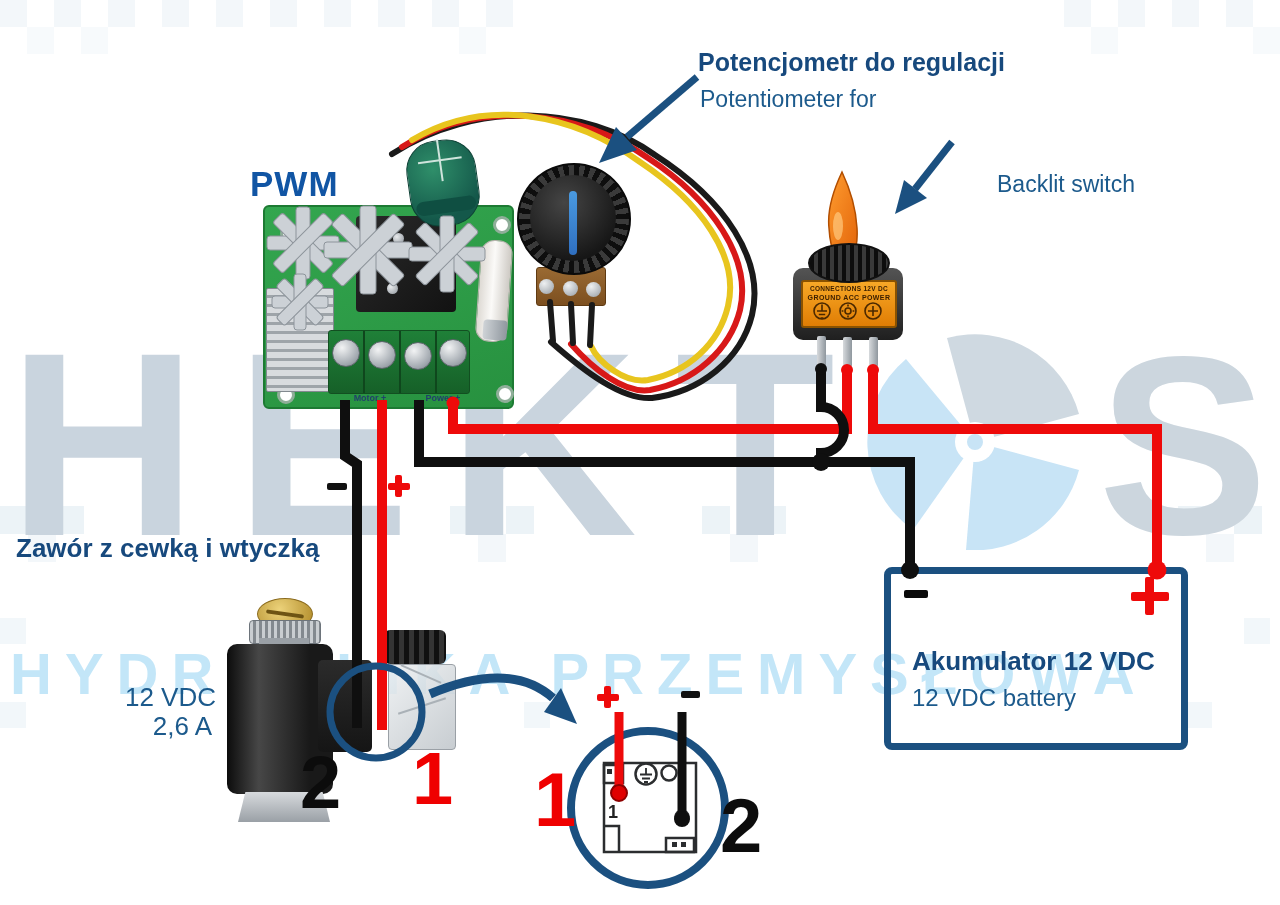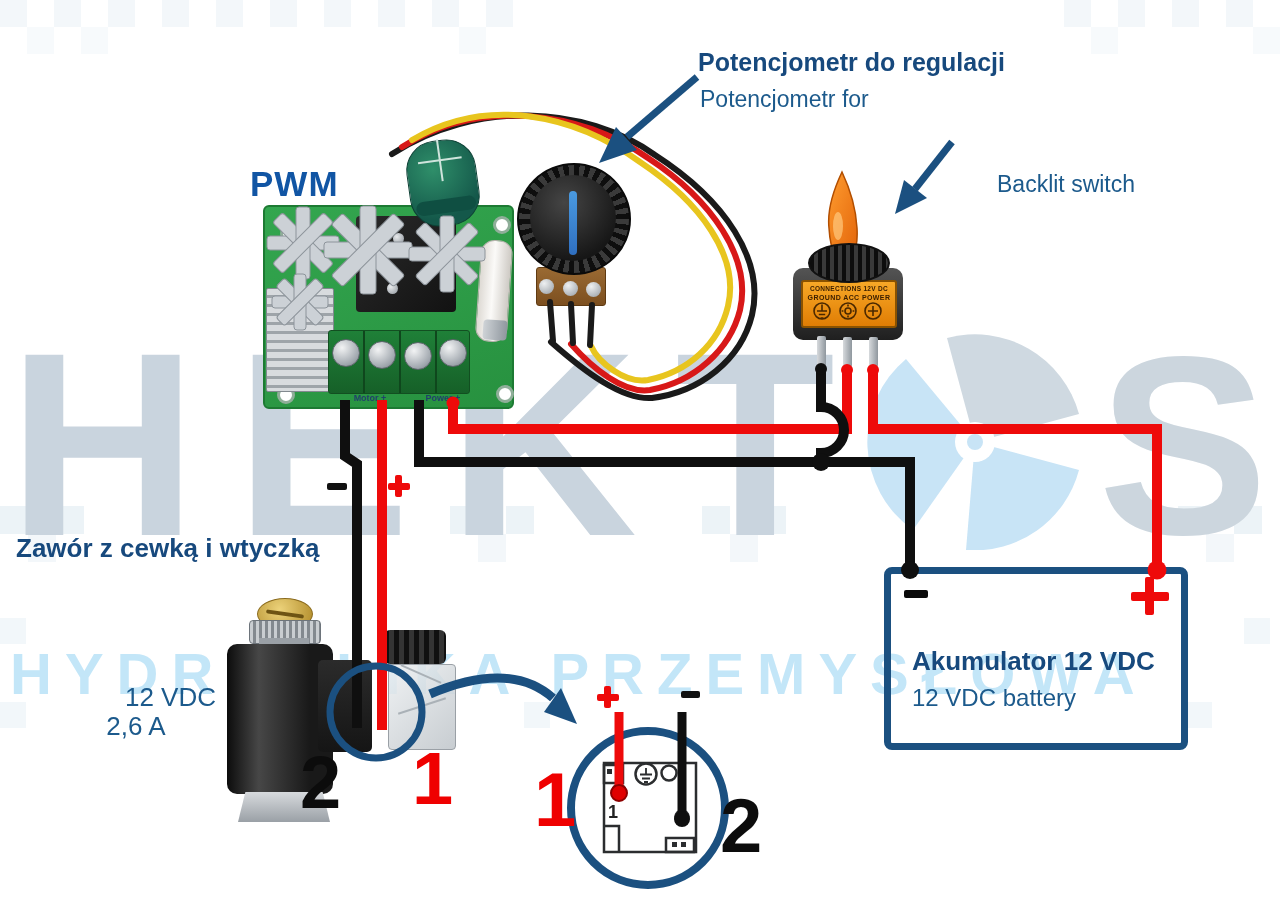--- a/index.html
+++ b/index.html
@@ -257,27 +257,27 @@
 
     <path d="M697,77 L627,137" stroke="#1b5080" stroke-width="7" fill="none"></path>
     <polygon points="599,163 616,127 637,150" fill="#1b5080"></polygon>
 
     <path d="M952,142 L915,189" stroke="#1b5080" stroke-width="7" fill="none"></path>
     <polygon points="895,214 904,180 927,198" fill="#1b5080"></polygon>
   </svg>
 
   <div class="abs" style="left:0;top:0;width:1280px;height:905px;z-index:7;">
     <div class="abs ttl" style="left:698px;top:48px;font-size:25px;text-align:right;">Potencjometr do regulacji</div>
-    <div class="abs sub" style="left:700px;top:86px;font-size:23px;">Potencjometr for</div>
+    <div class="abs sub" style="left:700px;top:86px;font-size:23px;">Potentiometer for</div>
     <div class="abs sub" style="left:958px;top:171px;font-size:23px;margin-left:39px;">Backlit switch</div>
     <div class="abs" style="left:227px;top:164px;font-size:35px;font-weight:800;color:#1155a4;letter-spacing:1px;margin-left:23px;">PWM</div>
     <div class="abs ttl" style="left:16px;top:533px;font-size:26px;">Zawór z cewką i wtyczką</div>
     <div class="abs sub" style="left:60px;top:683px;width:156px;text-align:right;font-size:26px;line-height:29px;">
       <div>12 VDC</div>
-      <div style="padding-right:4px;text-align:center;">2,6 A</div>
+      <div style="padding-right:4px;">2,6 A</div>
     </div>
 
     <div class="bar" style="left:327px;top:483px;width:20px;height:7px;background:#111;" aria-label="-"></div>
     <div class="bar" style="left:388px;top:483px;width:22px;height:7px;background:#ee0a0a;" aria-label="+"></div>
     <div class="bar" style="left:395px;top:475px;width:7px;height:22px;background:#ee0a0a;"></div>
     <div class="bar" style="left:597px;top:694px;width:22px;height:7px;background:#ee0a0a;" aria-label="+"></div>
     <div class="bar" style="left:604px;top:686px;width:7px;height:22px;background:#ee0a0a;"></div>
     <div class="bar" style="left:681px;top:691px;width:19px;height:7px;background:#111;" aria-label="-"></div>
 
     <div class="abs bignum" style="left:300px;top:746px;font-size:74px;color:#0c0c0c;">2</div>

